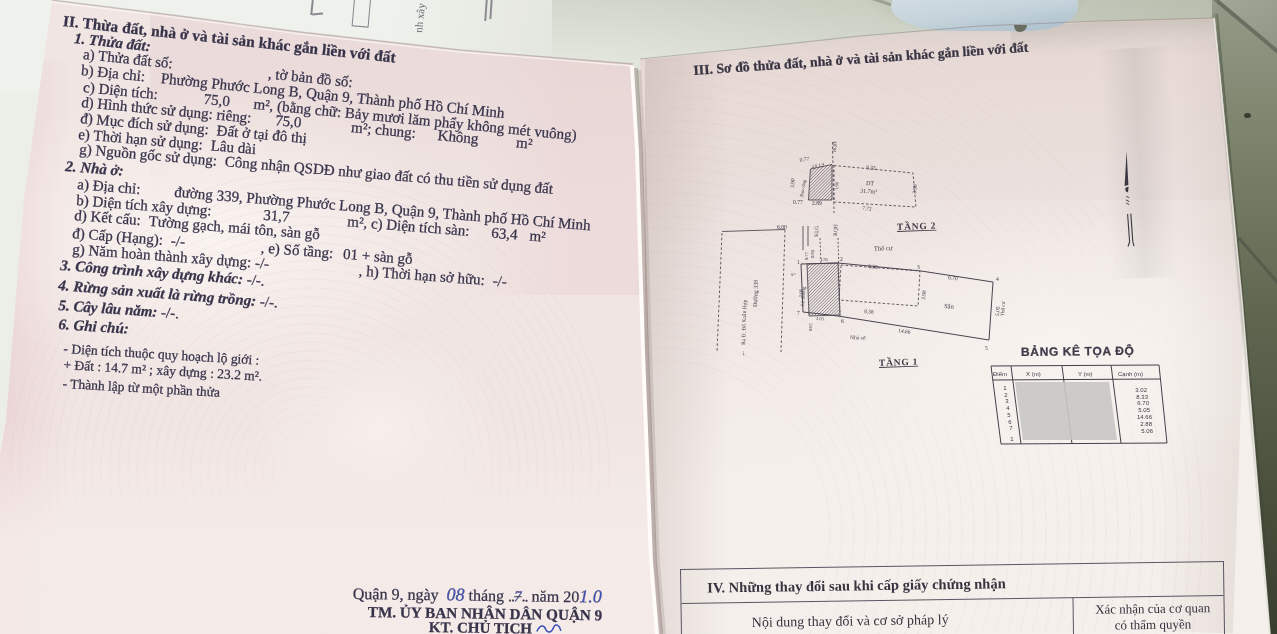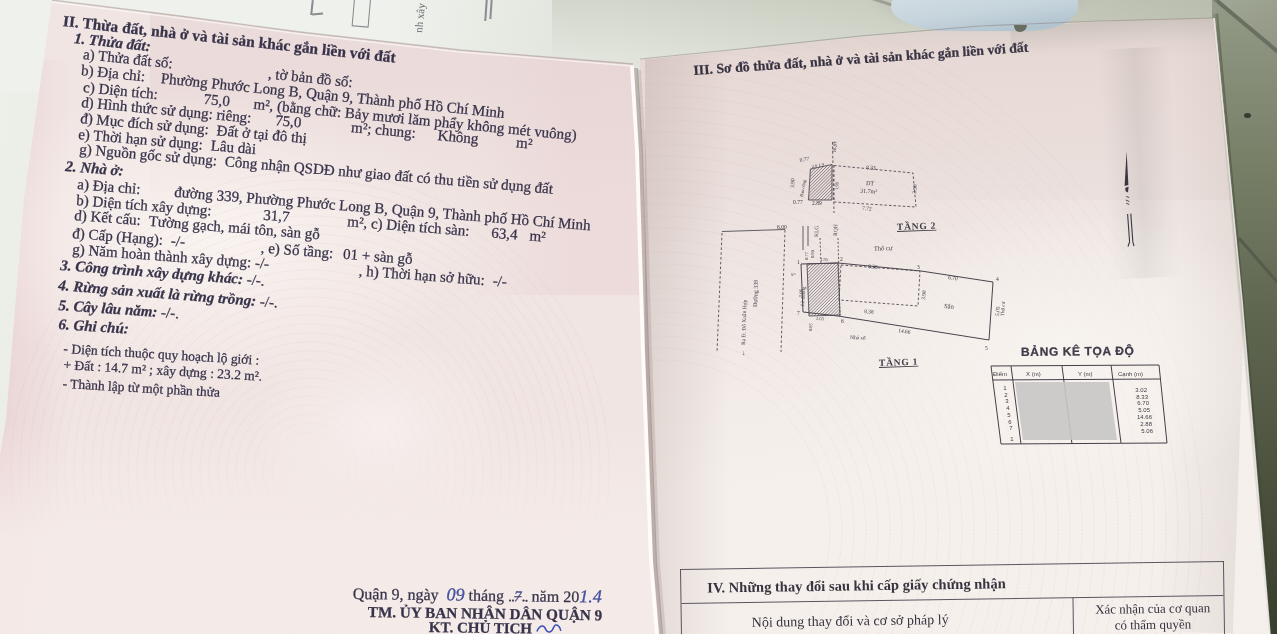--- a/index.html
+++ b/index.html
@@ -216,21 +216,21 @@
 <div class="ln bi" style="left:59px;top:298px;transform:rotate(4.0deg);">5. Cây lâu năm: <span style="font-weight:normal;font-style:normal;">-/-.</span></div>
 
 <div class="ln bi" style="left:59px;top:317px;transform:rotate(3.8deg);">6. Ghi chú:</div>
 
 <div class="ln" style="left:64px;top:342px;font-size:13.5px;transform:rotate(3.4deg);">- Diện tích thuộc quy hoạch lộ giới :</div>
 
 <div class="ln" style="left:64px;top:358px;font-size:13.5px;transform:rotate(3.4deg);">+ Đất : 14.7 m² ; xây dựng : 23.2 m².</div>
 
 <div class="ln" style="left:63px;top:377px;font-size:13.5px;transform:rotate(3.2deg);">- Thành lập từ một phần thửa</div>
 
-<div class="ln" style="left:353px;top:584px;font-size:16px;transform:rotate(0.8deg);">Quận 9, ngày&nbsp; <span class="hw" style="font-size:18px;">09</span> tháng <span style="letter-spacing:-1px;">..</span><span class="hw" style="font-size:15px;text-decoration:line-through;">7</span><span style="letter-spacing:-1px;">..</span> năm 20<span class="hw" style="font-size:18px;">1.4</span></div>
+<div class="ln" style="left:353px;top:584px;font-size:16px;transform:rotate(0.8deg);">Quận 9, ngày&nbsp; <span class="hw" style="font-size:18px;">08</span> tháng <span style="letter-spacing:-1px;">..</span><span class="hw" style="font-size:15px;text-decoration:line-through;">7</span><span style="letter-spacing:-1px;">..</span> năm 20<span class="hw" style="font-size:18px;">1.0</span></div>
 
 <div class="ln" style="left:368px;top:604px;font-weight:bold;font-size:15.2px;transform:rotate(0.8deg);">TM. ỦY BAN NHÂN DÂN QUẬN 9</div>
 
 <div class="ln" style="left:429px;top:620px;font-weight:bold;font-size:15px;transform:rotate(0.8deg);">KT. CHỦ TỊCH&nbsp;<svg width="26" height="14" style="vertical-align:-3px;">
       <path d="M1,9 C4,2 8,2 10,7 C12,11 16,10 18,4 C20,0 24,3 25,8" stroke="#3a50b8" stroke-width="1.5" fill="none"></path>
     </svg></div>
 
 <svg class="abs" style="left:0;top:0;" width="1277" height="634" font-family="Liberation Serif, serif" fill="#3f3a45">
   <defs>
     <pattern id="hatch" width="2.2" height="2.2" patternTransform="rotate(45)" patternUnits="userSpaceOnUse">

